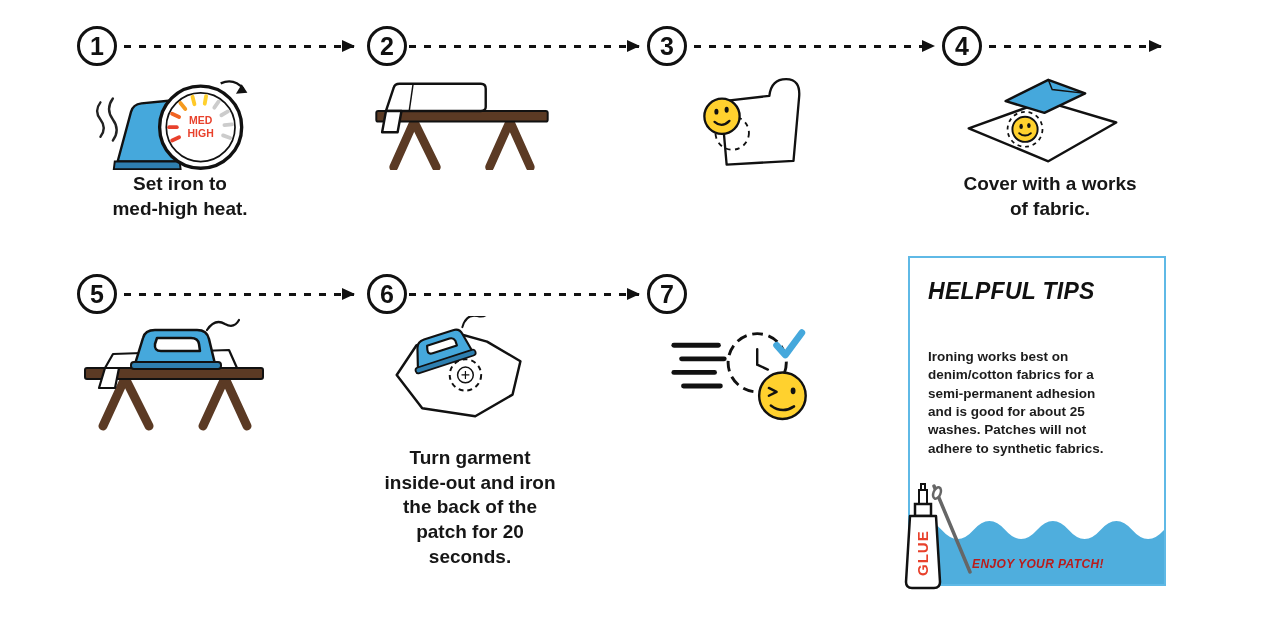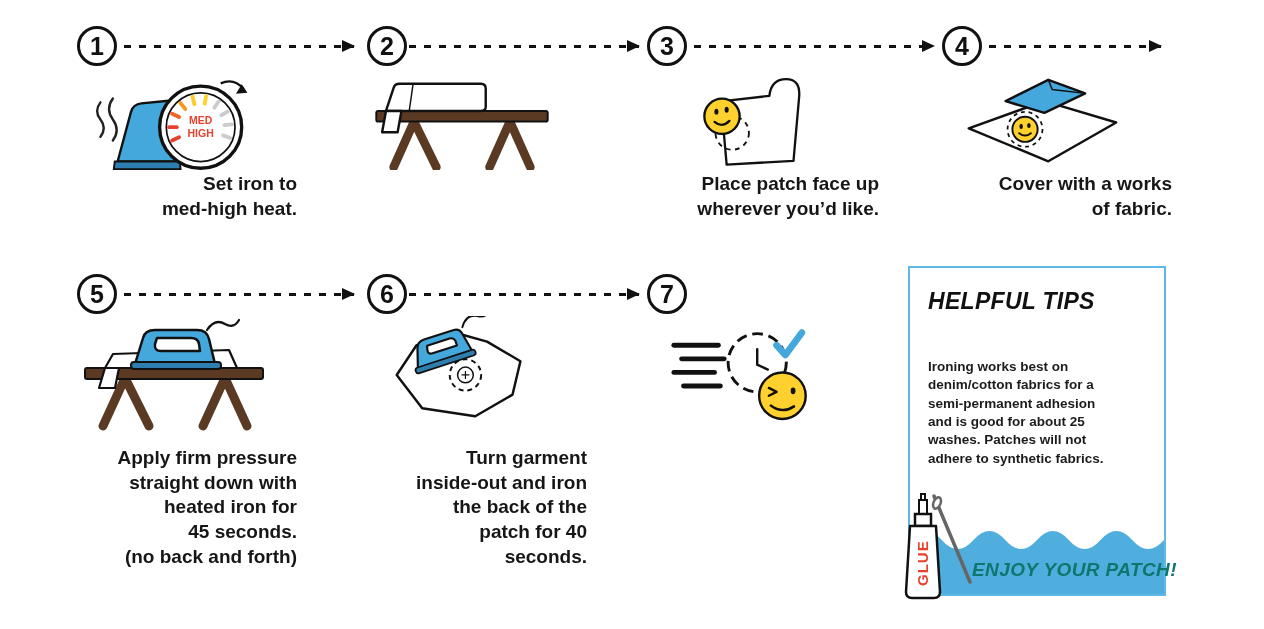--- a/index.html
+++ b/index.html
@@ -4,37 +4,37 @@
 <style>
   * { margin:0; padding:0; box-sizing:border-box; }
   html,body { width:1264px; height:629px; background:#ffffff; font-family:"Liberation Sans", sans-serif; }
   .canvas { position:relative; width:1264px; height:629px; background:#ffffff; overflow:hidden; }
 
   .step { position:absolute; }
   .num-circle { position:absolute; top:0; left:30px; width:40px; height:40px; border:3.5px solid #111;
     border-radius:50%; background:#fff; display:flex; align-items:center; justify-content:center;
     font-size:25px; font-weight:bold; color:#111; }
   .icon-wrap { position:absolute; top:42px; left:0; right:0; display:flex; justify-content:center; align-items:center; }
-  .caption { position:absolute; top:146px; left:16px; right:0; text-align:right; font-weight:bold;
+  .caption { position:absolute; top:146px; left:16px; right:0; text-align:center; font-weight:bold;
     font-size:19px; line-height:1.3; color:#161616; white-space:pre-line; }
   .row2 .caption { top:172px; }
 
   .arrow { position:absolute; height:2.5px;
     background:repeating-linear-gradient(90deg,#111 0 7px,transparent 7px 15px); }
   .arrow::after { content:""; position:absolute; right:-1px; top:50%; transform:translateY(-50%);
     width:0; height:0; border-left:13px solid #111; border-top:6px solid transparent; border-bottom:6px solid transparent; }
 
-  .tips-box { position:absolute; left:908px; top:266px; width:258px; height:330px; background:#fff;
+  .tips-box { position:absolute; left:908px; top:256px; width:258px; height:330px; background:#fff;
     border:2px solid #5FB9E6; padding:20px 18px 0; }
   .tips-title { font-size:23px; font-weight:bold; font-style:italic; letter-spacing:0.3px; color:#111; margin-bottom:14px; }
   .tips-para { font-size:13.5px; font-weight:bold; line-height:1.36; color:#1c1c1c; white-space:pre-line; margin-bottom:12px;margin-top:43px; }
   .tips-wave { position:absolute; left:0; right:0; bottom:0; height:78px; }
   .tips-wave svg { position:absolute; left:0; top:0; width:100%; height:100%; }
-  .tips-footer { position:absolute; left:62px; bottom:13px; color:#0f766e; font-weight:bold; font-style:italic;
-    font-size:19px; letter-spacing:0.4px; white-space:nowrap; }
+  .tips-footer { position:absolute; left:62px; bottom:13px; color:#b91c1c; font-weight:bold; font-style:italic;
+    font-size:12px; letter-spacing:0.4px; white-space:nowrap; }
   .glue-wrap { position:absolute; left:-16px; bottom:-14px; width:84px; height:118px; }
 </style>
 </head>
 <body>
 
 <div class="canvas">
 
   <div class="arrow" style="left:124px; top:45px; width:230px;"></div>
   <div class="arrow" style="left:409px; top:45px; width:230px;"></div>
   <div class="arrow" style="left:694px; top:45px; width:240px;"></div>
@@ -101,22 +101,20 @@
         <path d="M46,36 L98,30 Q100,12 116,12 Q132,12 130,32 L124,100 L52,104 Z" fill="#fff" stroke="#111" stroke-width="2.5" stroke-linejoin="round"></path>
         <circle cx="58" cy="70" r="18" fill="none" stroke="#111" stroke-width="2" stroke-dasharray="5 5"></circle>
         <g>
           <circle cx="47" cy="52" r="19" fill="#FFD12E" stroke="#111" stroke-width="2.5"></circle>
           <ellipse cx="41" cy="47" rx="2.2" ry="3.2" fill="#111"></ellipse>
           <ellipse cx="52" cy="45" rx="2.2" ry="3.2" fill="#111"></ellipse>
           <path d="M39,58 q8,7 16,-1" fill="none" stroke="#111" stroke-width="2.5" stroke-linecap="round"></path>
         </g>
       </svg>
     </div>
-    <div class="caption">Place patch face up
-wherever you’d like.</div>
   </div>
 
   <div class="step row1" style="left:912px; top:26px; width:260px; height:230px;">
     <div class="num-circle">
       <span>4</span>
     </div>
     <div class="icon-wrap" style="top:48px;">
       <svg viewBox="0 0 175 100" width="170" height="97">
         <path d="M12,56 L90,28 L164,50 L94,90 Z" fill="#fff" stroke="#111" stroke-width="2.5" stroke-linejoin="round"></path>
         <g>
@@ -147,25 +145,20 @@
         <path d="M148,62 L126,110" stroke="#5B3A24" stroke-width="9" stroke-linecap="round"></path>
         <path d="M148,62 L170,110" stroke="#5B3A24" stroke-width="9" stroke-linecap="round"></path>
         <rect x="8" y="52" width="178" height="11" rx="2" fill="#5B3A24" stroke="#111" stroke-width="2"></rect>
         <path d="M28,52 L36,38 L152,34 L160,52 Z" fill="#fff" stroke="#111" stroke-width="2.2" stroke-linejoin="round"></path>
         <path d="M28,52 L22,72 L38,72 L42,52 Z" fill="#fff" stroke="#111" stroke-width="2.2" stroke-linejoin="round"></path>
         <path fill-rule="evenodd" d="M58,48 L66,22 Q68,14 78,14 L120,14 Q130,14 132,23 L138,48 Z M80,22 L114,22 Q121,22 122,28 L123,35 L84,35 Q77,35 78,28 Z" fill="#45A8DC" stroke="#111" stroke-width="2.5" stroke-linejoin="round"></path>
         <rect x="54" y="46" width="90" height="7" rx="3" fill="#2E7FB0" stroke="#111" stroke-width="2"></rect>
         <path d="M130,14 q8,-12 18,-6 q9,5 14,-4" fill="none" stroke="#111" stroke-width="2.2" stroke-linecap="round"></path>
       </svg>
     </div>
-    <div class="caption">Apply firm pressure
-straight down with
-heated iron for
-45 seconds.
-(no back and forth)</div>
   </div>
 
   <div class="step row2" style="left:337px; top:274px; width:250px; height:310px;">
     <div class="num-circle">
       <span>6</span>
     </div>
     <div class="icon-wrap">
       <svg viewBox="0 0 165 115" width="162" height="113">
         <path d="M16,60 L36,30 L72,16 L108,26 L142,46 L134,80 L96,102 L42,94 Z" fill="#fff" stroke="#111" stroke-width="2.5" stroke-linejoin="round"></path>
         <circle cx="86" cy="60" r="16" fill="none" stroke="#111" stroke-width="2" stroke-dasharray="5 4"></circle>
@@ -174,21 +167,21 @@
         <g transform="rotate(-18 58 32)">
           <path fill-rule="evenodd" d="M32,46 L38,26 Q40,20 47,20 L78,20 Q85,20 86,27 L90,46 Z M48,27 L72,27 Q76,27 77,31 L77,36 L51,36 Q46,36 47,31 Z" fill="#45A8DC" stroke="#111" stroke-width="2.2" stroke-linejoin="round"></path>
           <rect x="29" y="45" width="64" height="6" rx="3" fill="#2E7FB0" stroke="#111" stroke-width="1.8"></rect>
           <path d="M88,20 q8,-12 18,-6 q8,5 14,-2" fill="none" stroke="#111" stroke-width="2" stroke-linecap="round"></path>
         </g>
       </svg>
     </div>
     <div class="caption">Turn garment
 inside-out and iron
 the back of the
-patch for 40
+patch for 20
 seconds.</div>
   </div>
 
   <div class="step row2" style="left:617px; top:274px; width:262px; height:310px;">
     <div class="num-circle">
       <span>7</span>
     </div>
     <div class="icon-wrap">
       <svg viewBox="0 0 165 112" width="160" height="109">
         <line x1="6" y1="30" x2="52" y2="30" stroke="#111" stroke-width="5" stroke-linecap="round"></line>

